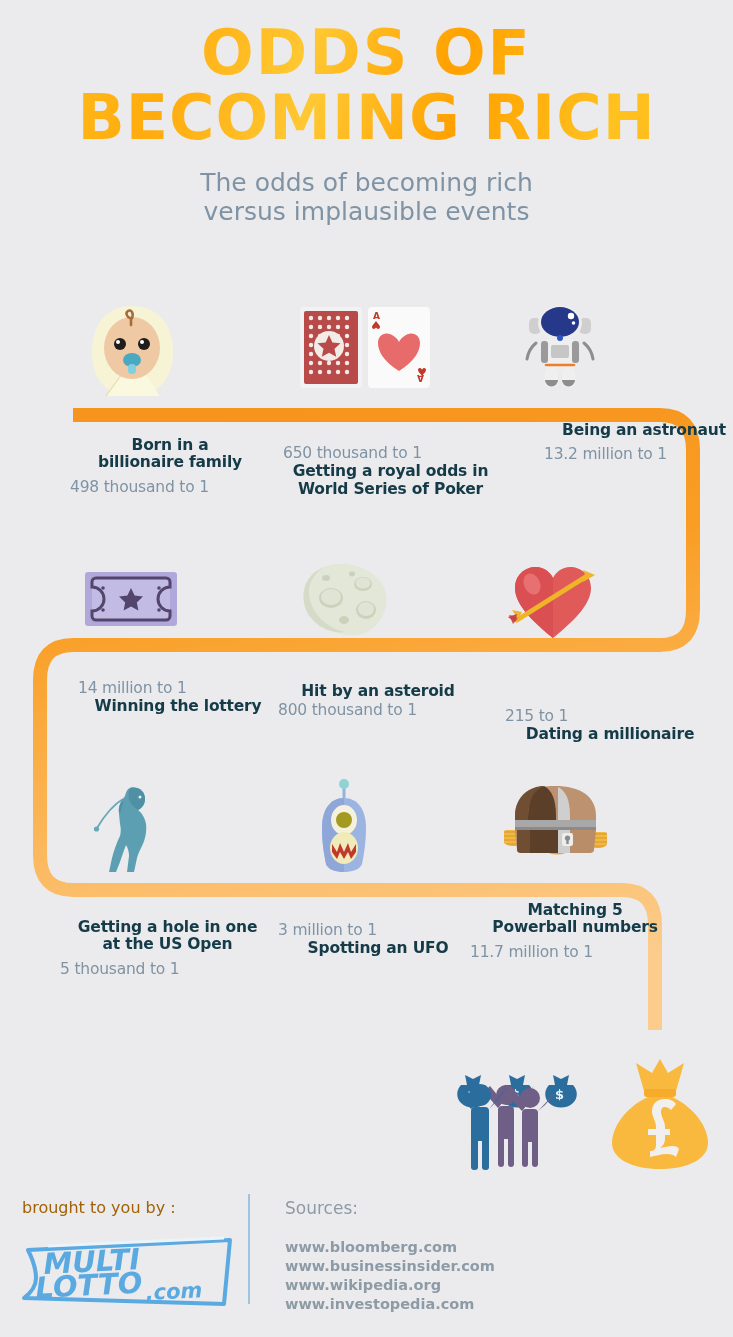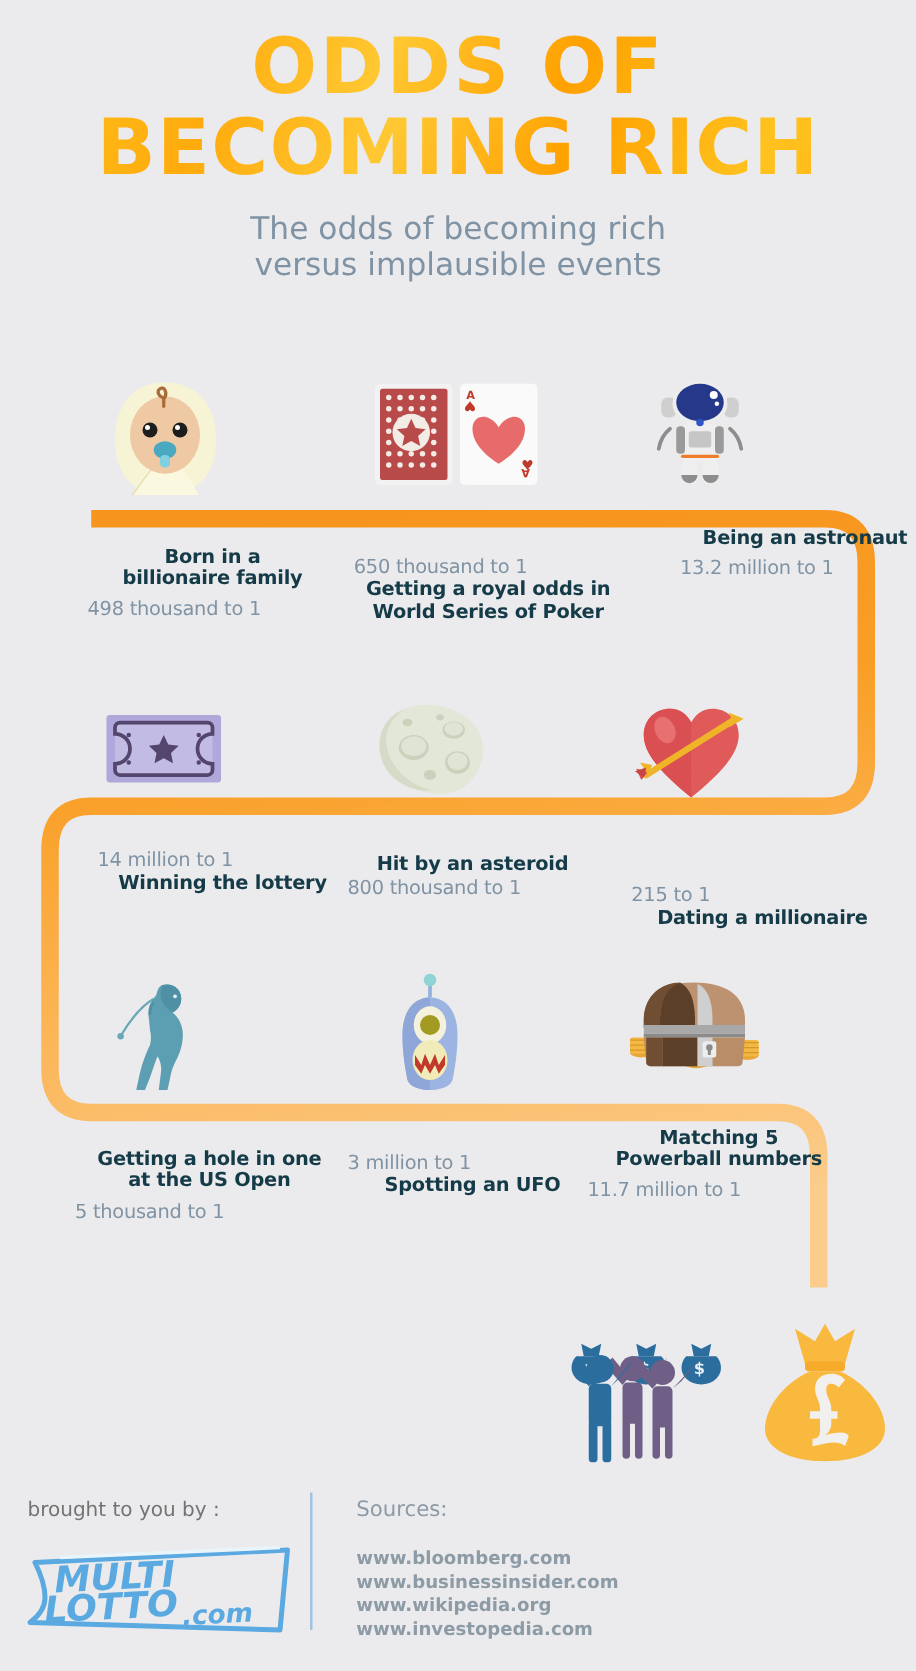--- a/index.html
+++ b/index.html
@@ -60,21 +60,21 @@
     letter-spacing:-0.2px;
   }
   .cell .gap { height:5px; }
 
   .icon-holder { position:absolute; }
 
   
   .footer { position:absolute; left:0; top:1180px; width:733px; height:157px; }
   .brought {
     position:absolute; left:22px; top:18px;
-    color:#737373; font-size:16px;
+    color:#a16207; font-size:16px;
     font-family:"DejaVu Sans", sans-serif;
   }
   .divider {
     position:absolute; left:248px; top:14px; width:2px; height:110px;
     background:#9fc4e0;
   }
   .sources-title {
     position:absolute; left:285px; top:18px;
     color:#8d9ba6; font-size:17px;
     font-family:"DejaVu Sans", sans-serif;

